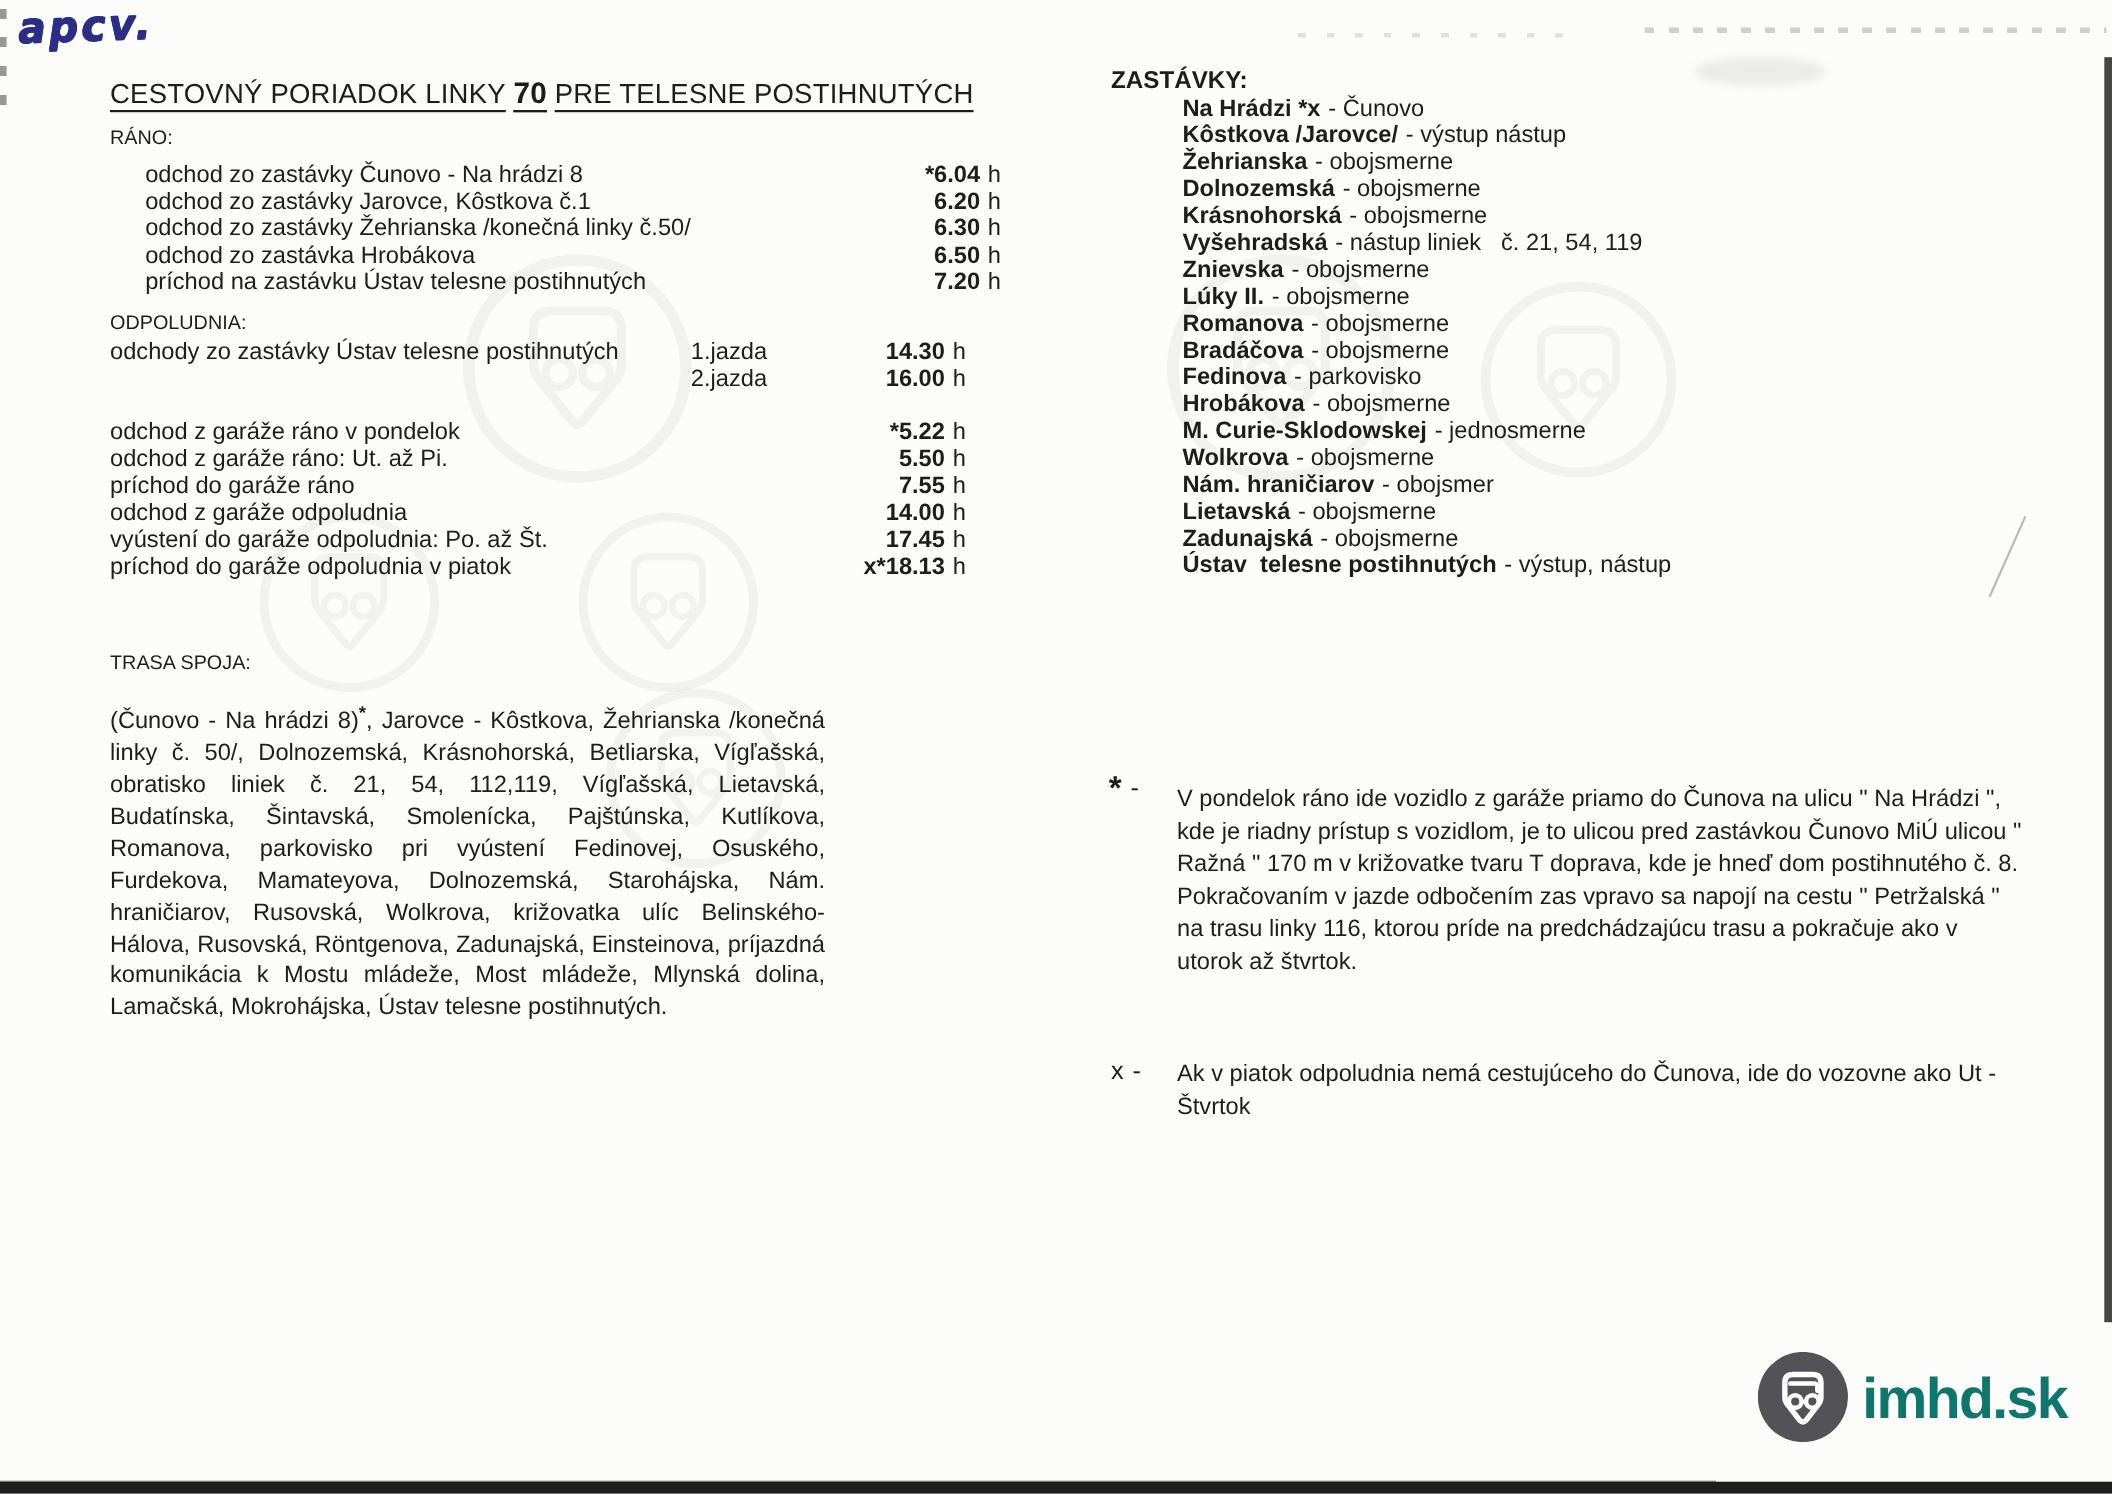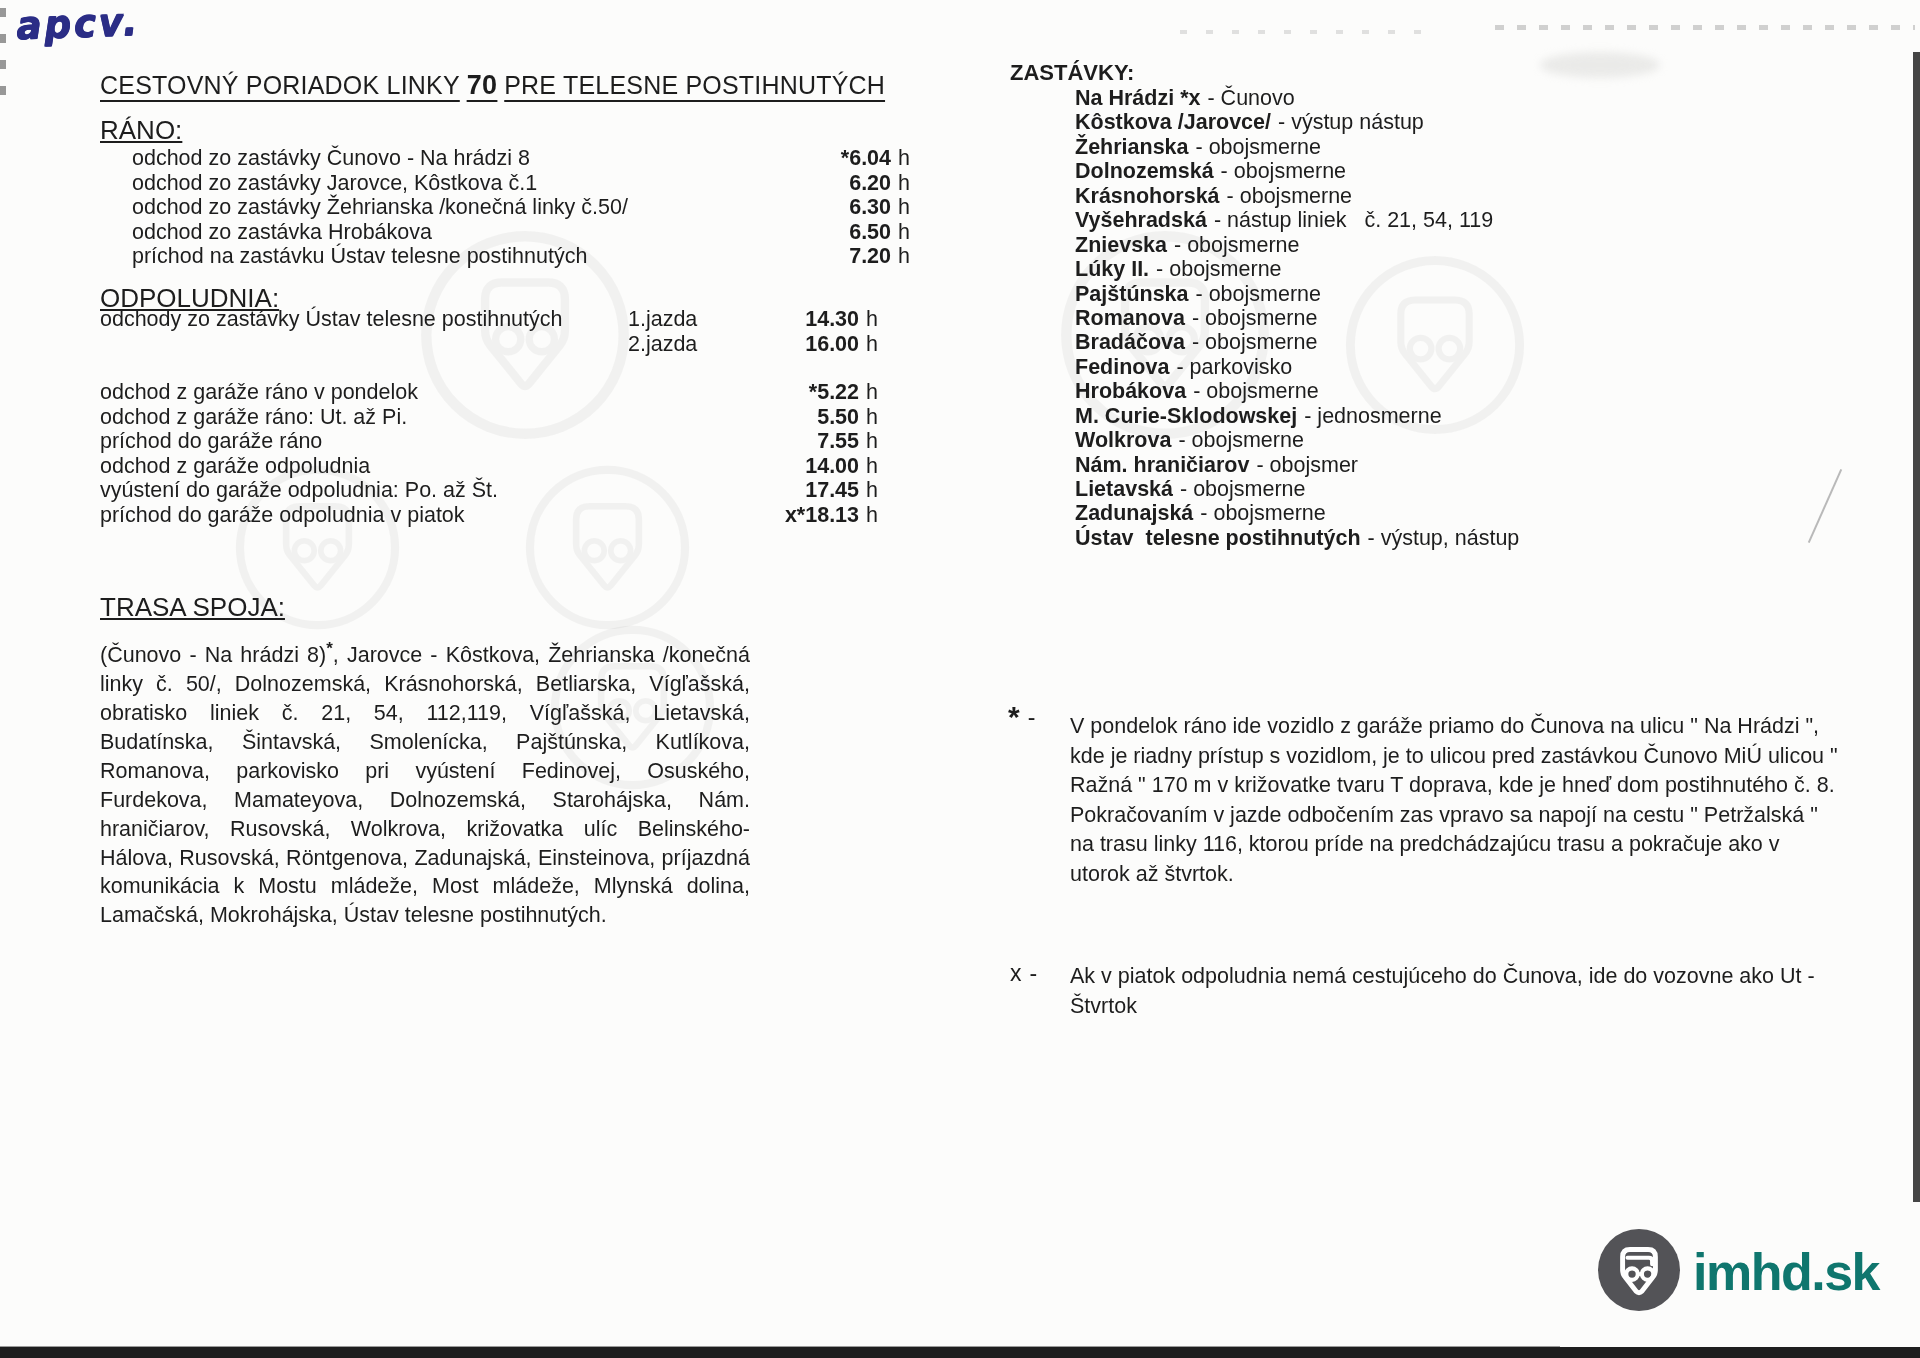--- a/index.html
+++ b/index.html
@@ -42,21 +42,21 @@
 
   
   .title{
     position:absolute;left:100px;top:70px;font-size:25px;white-space:nowrap;
     text-decoration:underline;text-underline-offset:6px;
     text-decoration-thickness:2px;letter-spacing:.2px;
   }
   .title .num{font-weight:bold;margin:0 7px;font-size:27px;text-decoration:underline;}
 
   
-  .sec-heading{position:absolute;font-size:26px;white-space:nowrap;text-decoration:underline;}
+  .sec-heading{position:absolute;font-size:18px;white-space:nowrap;}
   .rows{position:absolute;left:100px;width:778px;}
   .trow{display:flex;align-items:baseline;height:24.6px;font-size:21.5px;}
   .tlabel{flex:1;white-space:nowrap;}
   .tride{width:108px;white-space:nowrap;}
   .ttime{width:142px;text-align:right;font-weight:bold;white-space:nowrap;}
   .unit{font-weight:normal;margin-left:7px;}
 
   
   .route-para{
     position:absolute;left:100px;top:635px;width:650px;
@@ -263,23 +263,20 @@
       </div>
 
       <div class="stop">
         <b>Znievska</b><span class="desc">- obojsmerne</span>
       </div>
 
       <div class="stop">
         <b>Lúky II.</b><span class="desc">- obojsmerne</span>
       </div>
 
-      <div class="stop">
-        <b>Pajštúnska</b><span class="desc">- obojsmerne</span>
-      </div>
 
       <div class="stop">
         <b>Romanova</b><span class="desc">- obojsmerne</span>
       </div>
 
       <div class="stop">
         <b>Bradáčova</b><span class="desc">- obojsmerne</span>
       </div>
 
       <div class="stop">

